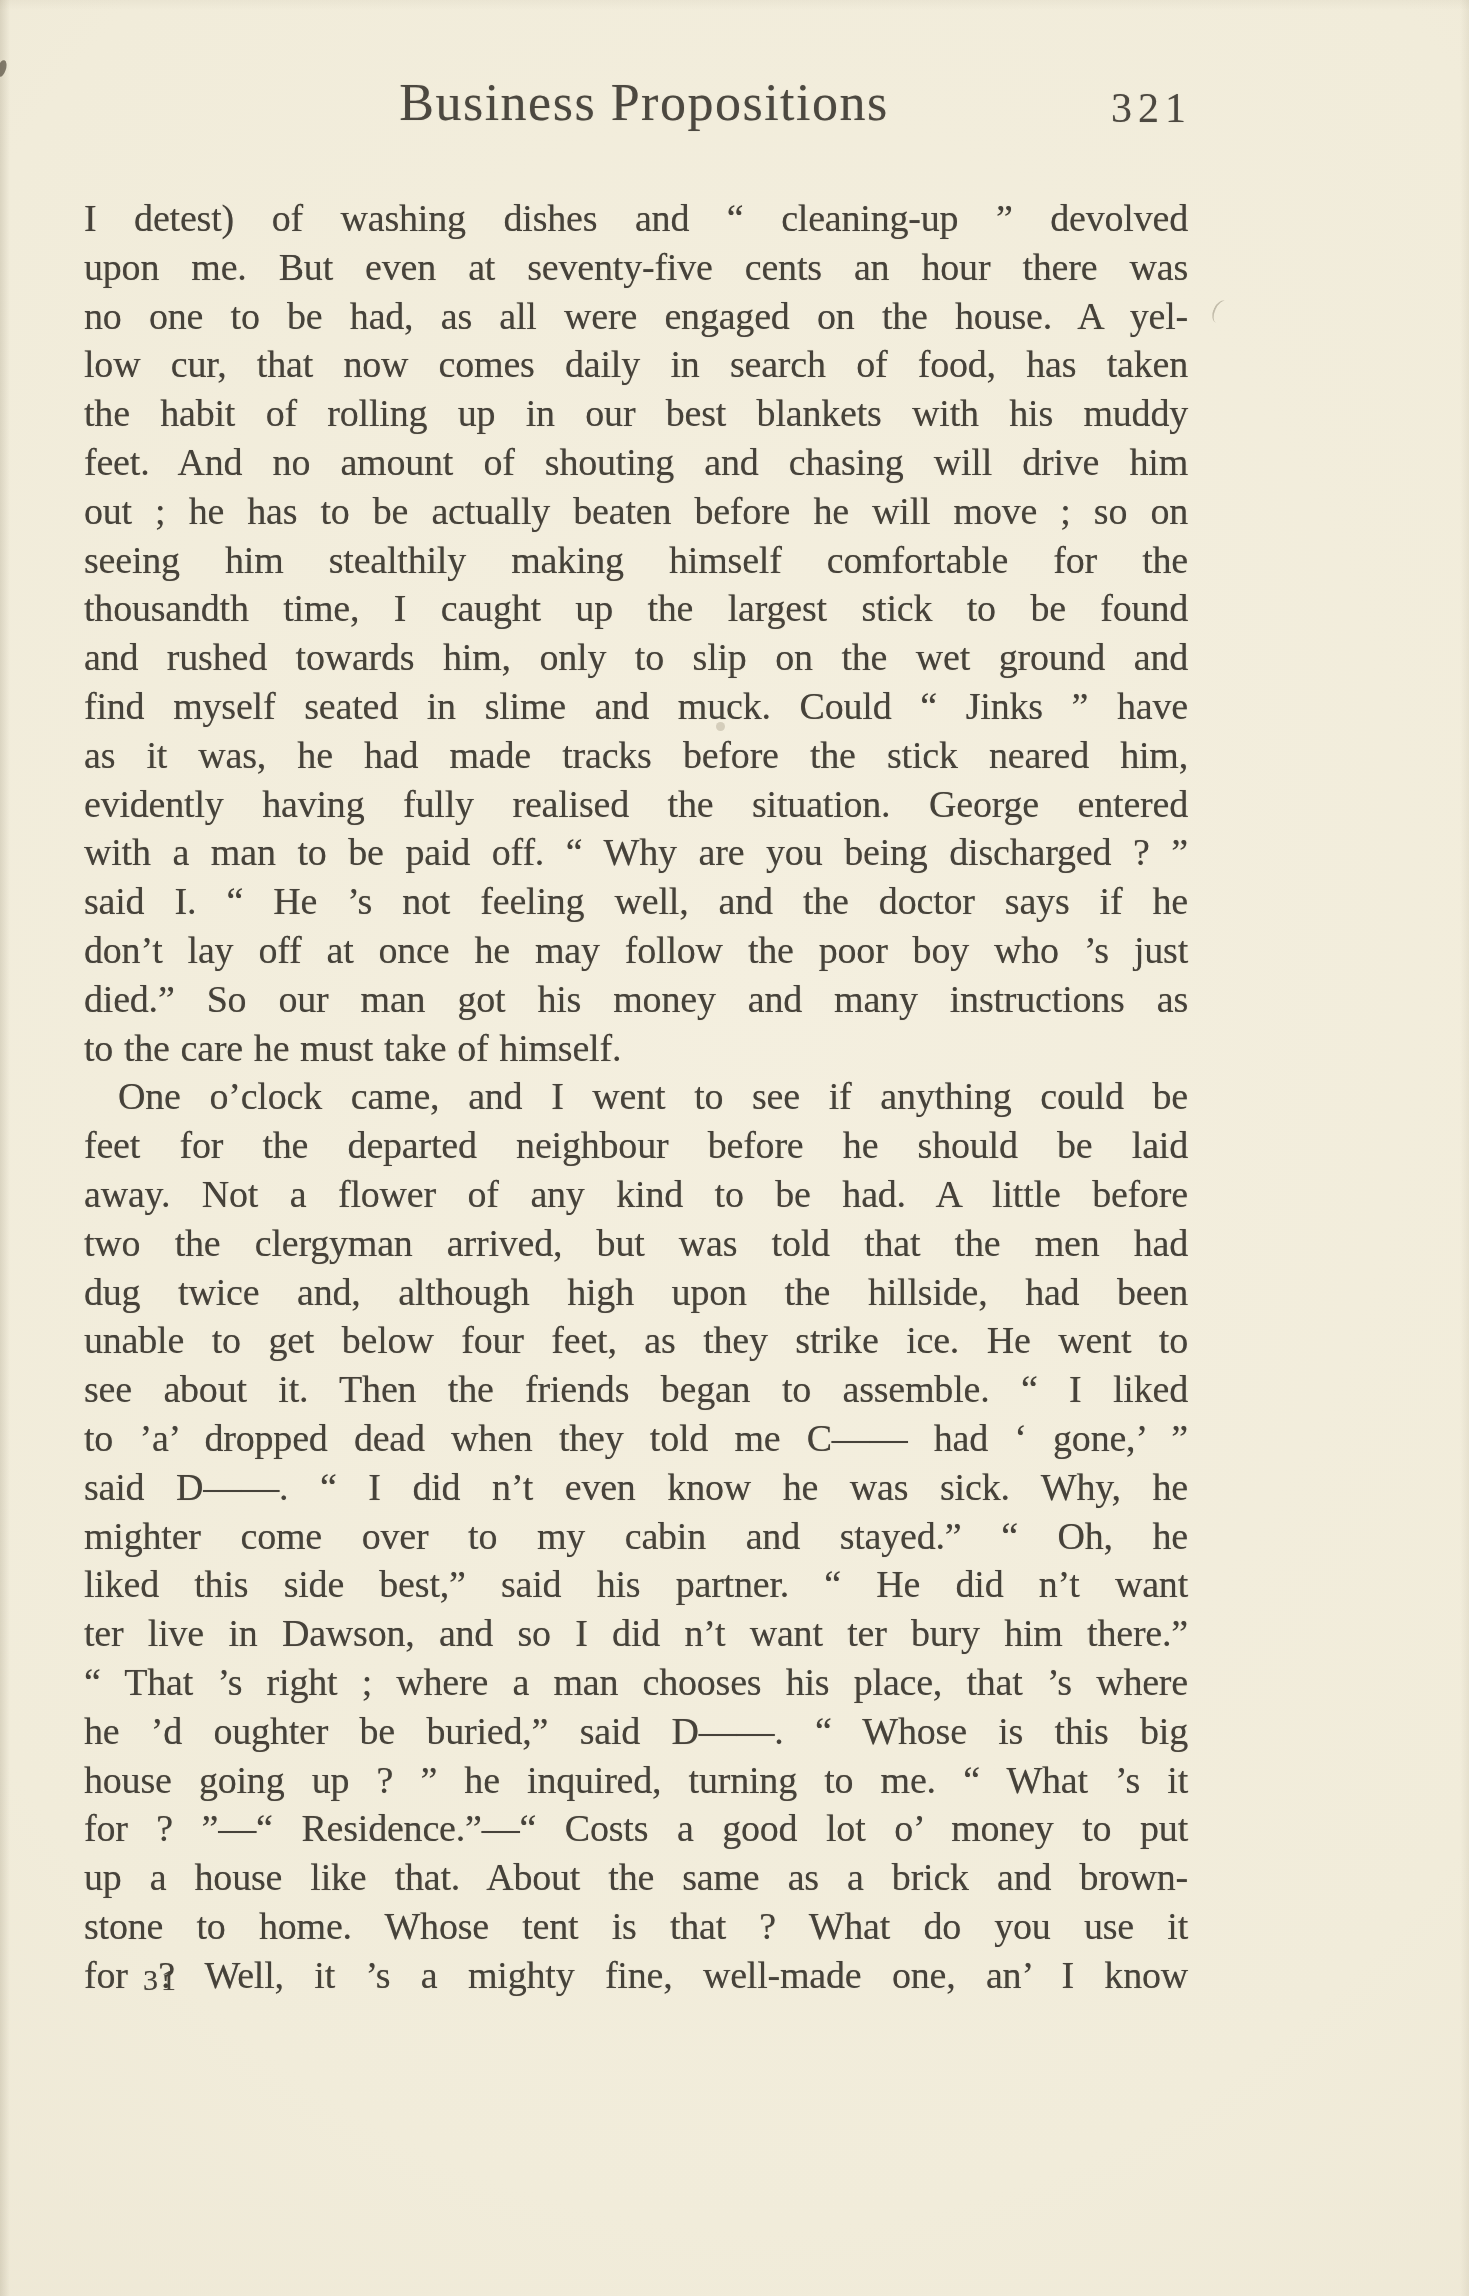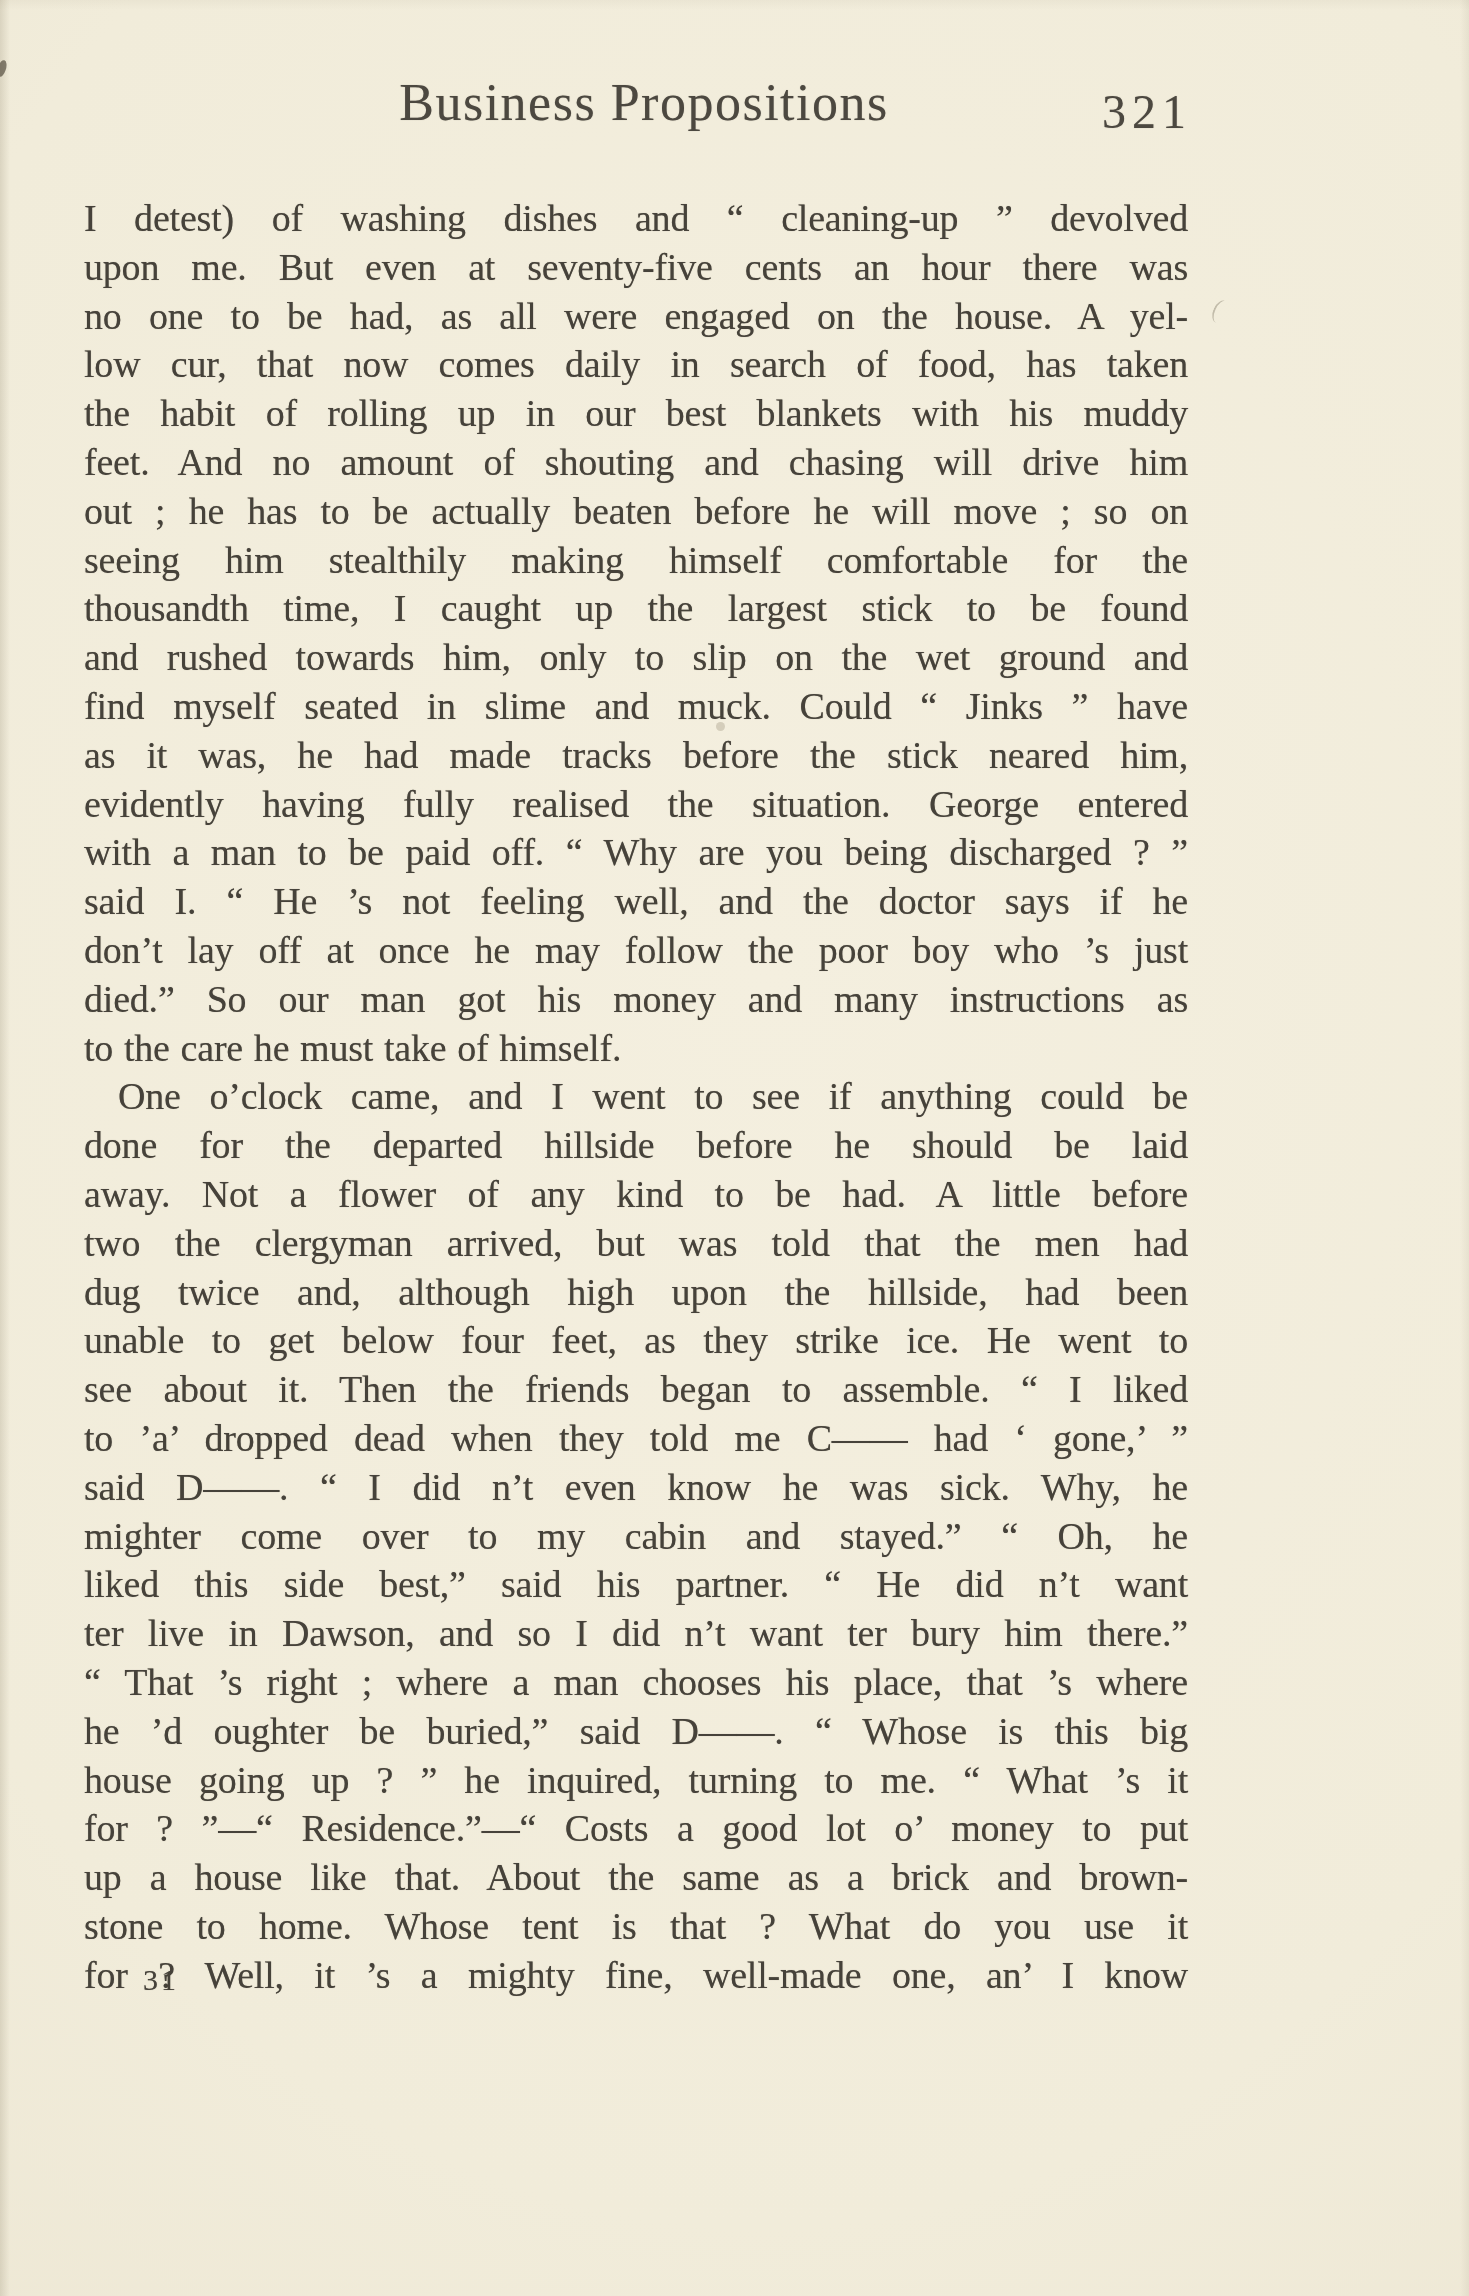--- a/index.html
+++ b/index.html
@@ -36,21 +36,21 @@
     font-size: 52px;
     line-height: 62px;
     letter-spacing: 1.5px;
     color: var(--header-ink, #4c4840);
     text-shadow: 0 0 1px rgba(70,64,52,0.35);
   }
   .folio {
     position: absolute;
     right: 4px;
     top: 12px;
-    font-size: 48px;
+    font-size: 42px;
     letter-spacing: 6px;
     color: var(--header-ink, #4c4840);
     font-feature-settings: "onum" 1;
     text-shadow: 0 0 1px rgba(70,64,52,0.35);
   }
 
   
   .text-block {
     position: absolute;
     left: 84px;
@@ -143,21 +143,21 @@
       <div class="line">and rushed towards him, only to slip on the wet ground and</div>
       <div class="line">find myself seated in slime and muck.  Could “ Jinks ” have</div>
       <div class="line">as it was, he had made tracks before the stick neared him,</div>
       <div class="line">evidently having fully realised the situation.  George entered</div>
       <div class="line">with a man to be paid off.  “ Why are you being discharged ? ”</div>
       <div class="line">said I.  “ He ’s not feeling well, and the doctor says if he</div>
       <div class="line">don’t lay off at once he may follow the poor boy who ’s just</div>
       <div class="line">died.”  So our man got his money and many instructions as</div>
       <div class="line no-fill">to the care he must take of himself.</div>
       <div class="line indent">One o’clock came, and I went to see if anything could be</div>
-      <div class="line">done for the departed hillside before he should be laid</div>
+      <div class="line">feet for the departed neighbour before he should be laid</div>
       <div class="line">away.  Not a flower of any kind to be had.  A little before</div>
       <div class="line">two the clergyman arrived, but was told that the men had</div>
       <div class="line">dug twice and, although high upon the hillside, had been</div>
       <div class="line">unable to get below four feet, as they strike ice.  He went to</div>
       <div class="line">see about it.  Then the friends began to assemble.  “ I liked</div>
       <div class="line">to ’a’ dropped dead when they told me C—— had ‘ gone,’ ”</div>
       <div class="line">said D——.  “ I did n’t even know he was sick.  Why, he</div>
       <div class="line">mighter come over to my cabin and stayed.”  “ Oh, he</div>
       <div class="line">liked this side best,” said his partner.  “ He did n’t want</div>
       <div class="line">ter live in Dawson, and so I did n’t want ter bury him there.”</div>

